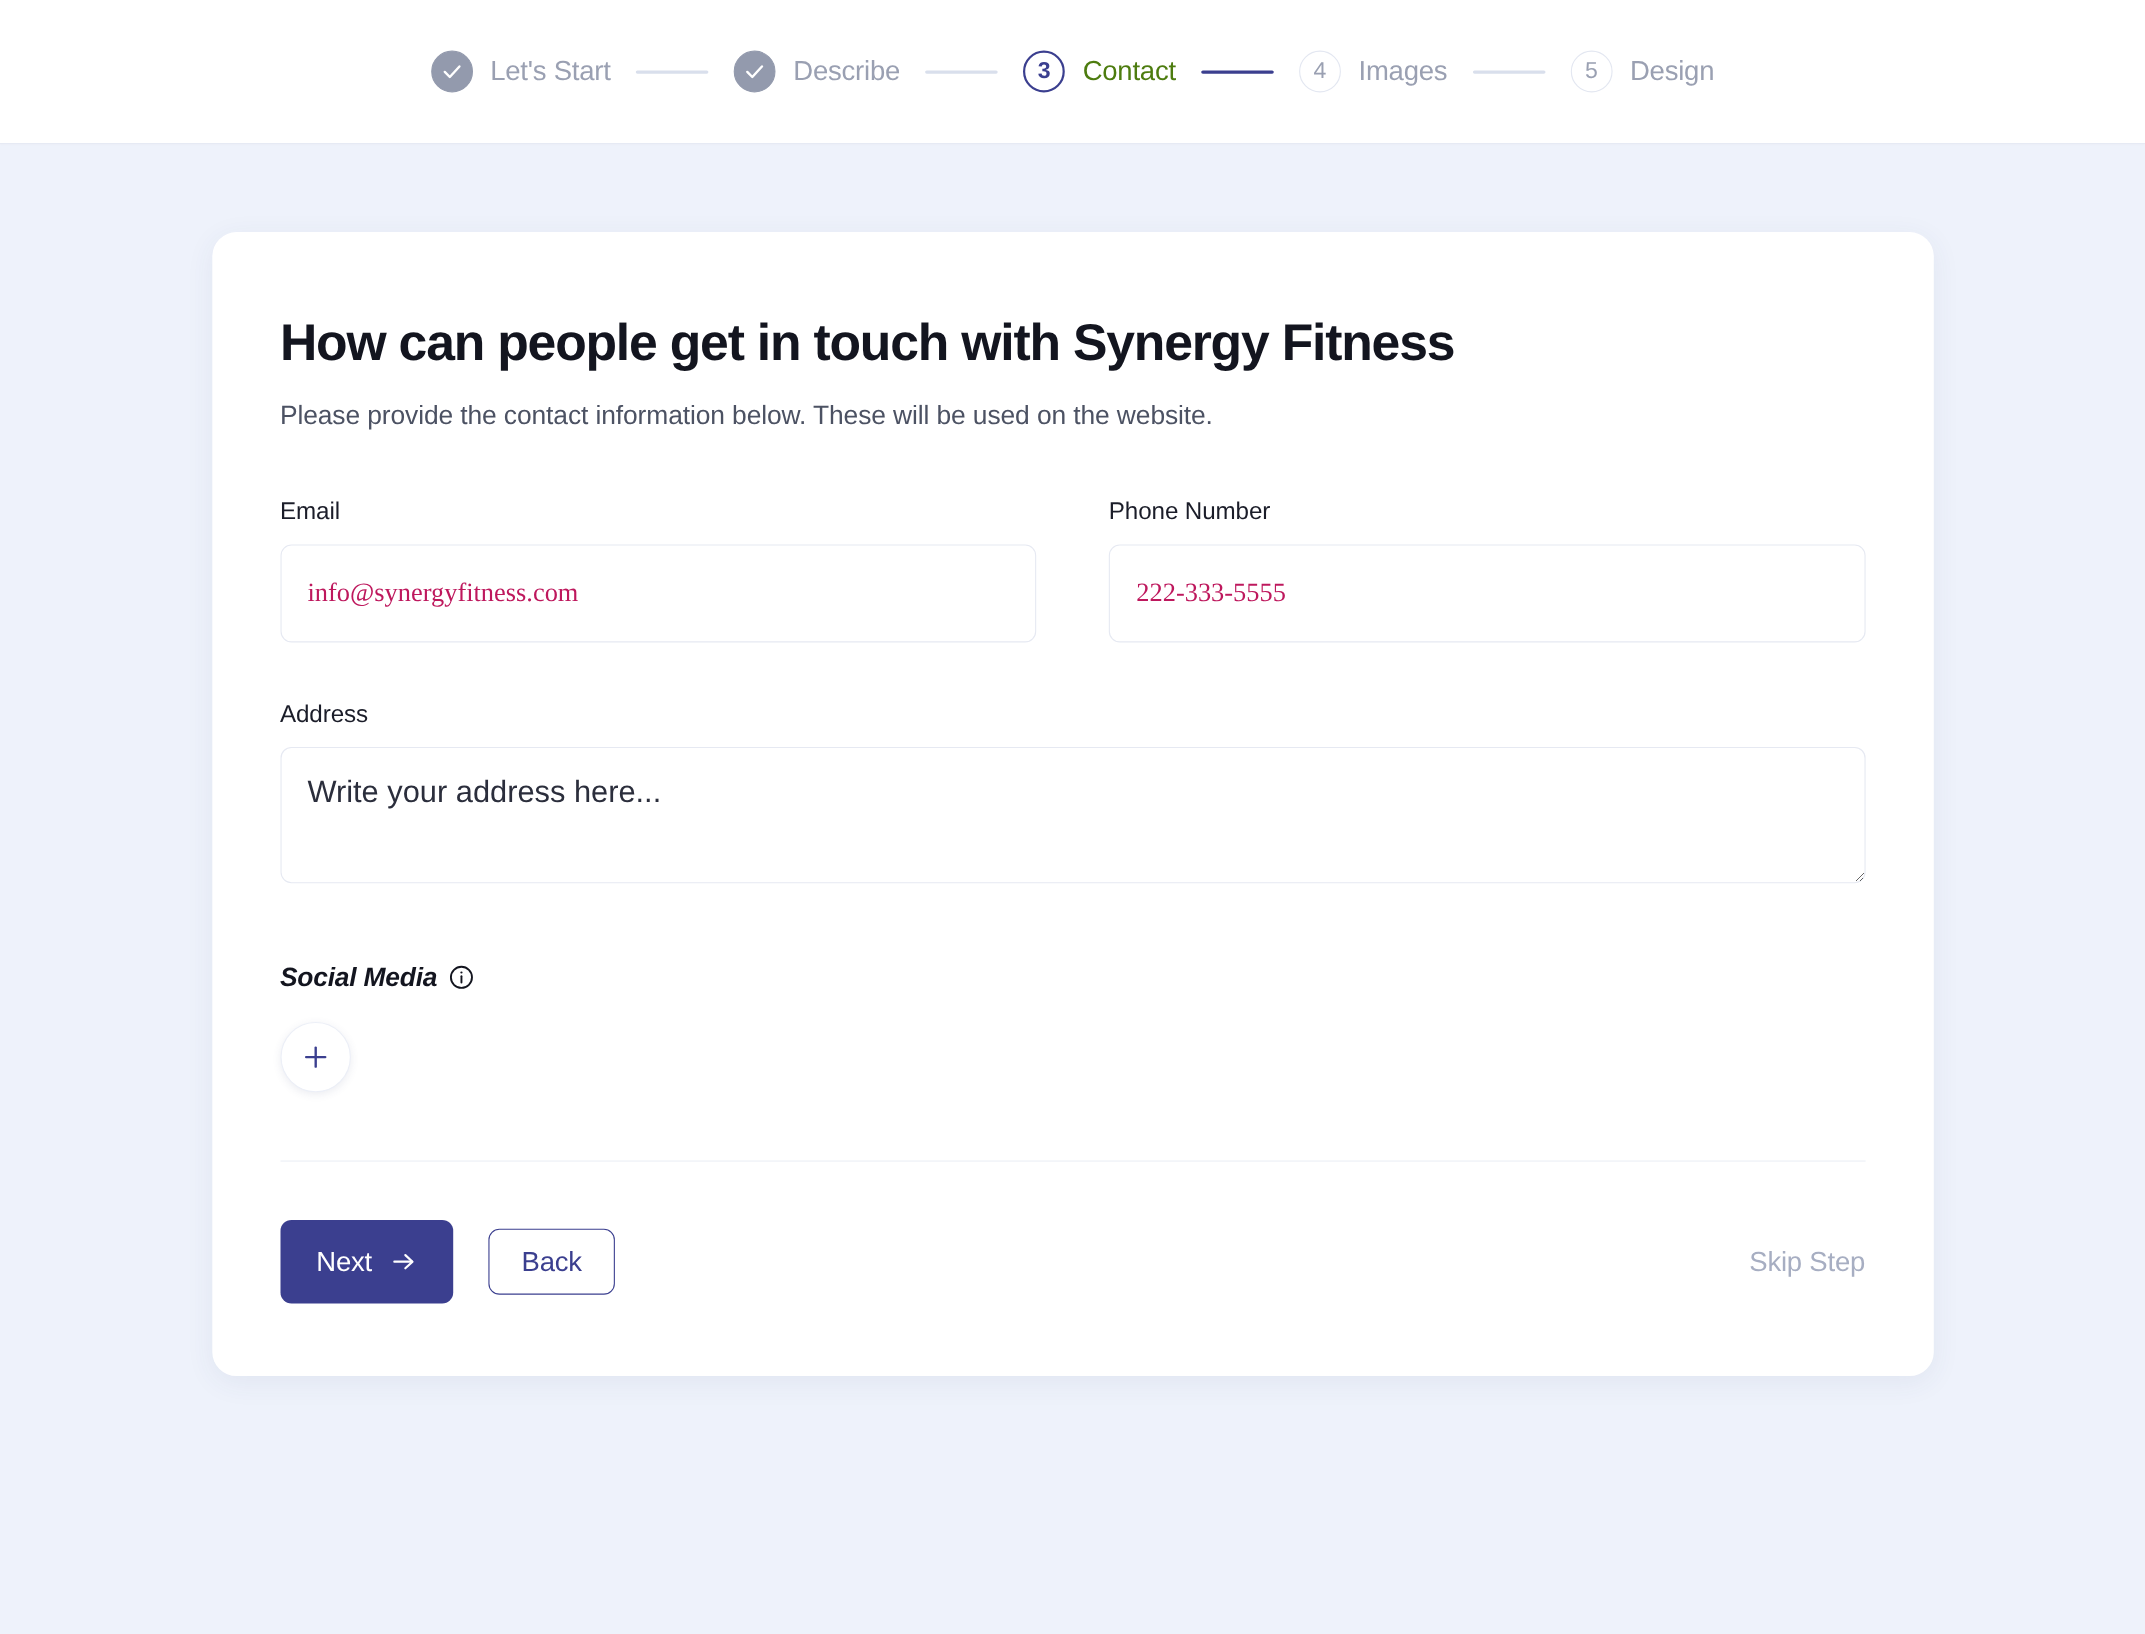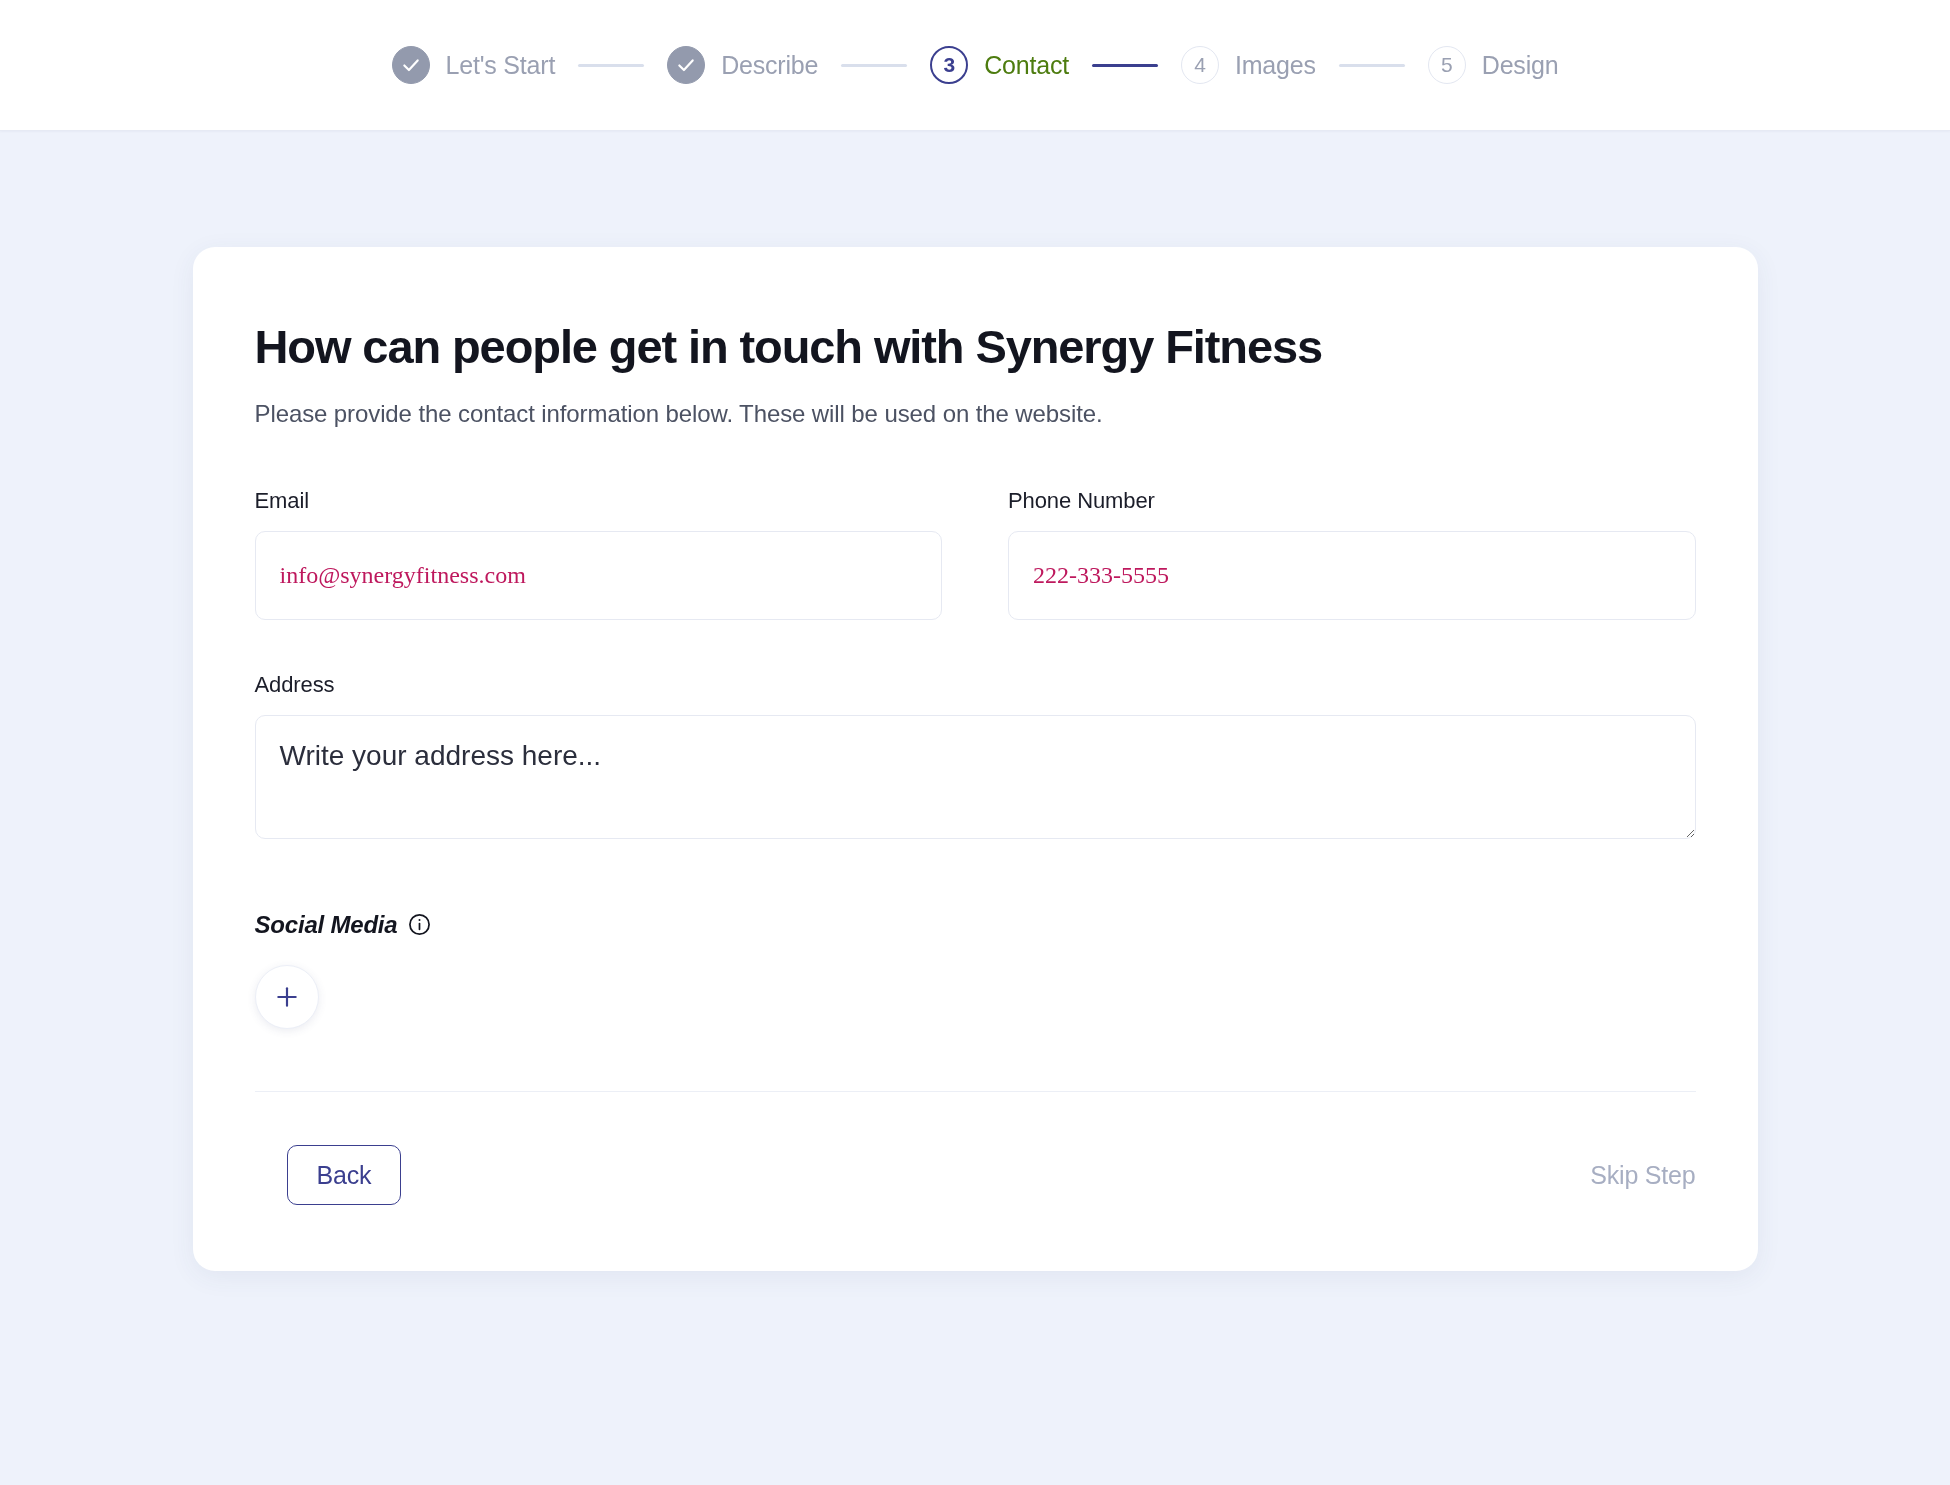--- a/index.html
+++ b/index.html
@@ -90,21 +90,21 @@
   }
   .connector.active { background: #3b3f8f; }
 
   .check-svg { width: 20px; height: 20px; display: block; }
 
   
   .page-body {
     height: calc(1485px - 131px);
     display: flex;
     justify-content: center;
-    padding-top: 116px;
+    padding-top: 80px;
   }
 
   .card {
     width: 1565px;
     background: #ffffff;
     border-radius: 22px;
     box-shadow: 0 6px 26px rgba(60, 70, 120, 0.07);
     padding: 74px 62px 66px 62px;
     align-self: flex-start;
   }
@@ -352,18 +352,25 @@
         <svg class="plus-icon" viewBox="0 0 24 24" fill="none" stroke="#3b3f8f" stroke-width="2" stroke-linecap="round">
           <line x1="12" y1="4" x2="12" y2="20"></line>
           <line x1="4" y1="12" x2="20" y2="12"></line>
         </svg>
       </div>
     </div>
 
     <div class="divider"></div>
 
     <div class="footer">
+      <button class="btn-next">
+        <span>Next</span>
+        <svg class="arrow-icon" viewBox="0 0 24 24" fill="none" stroke="#ffffff" stroke-width="2" stroke-linecap="round" stroke-linejoin="round">
+          <line x1="3.5" y1="12" x2="19.5" y2="12"></line>
+          <polyline points="13.5,6 20,12 13.5,18"></polyline>
+        </svg>
+      </button>
       <button class="btn-back">Back</button>
       <a class="skip-link">Skip Step</a>
     </div>
 
   </div>
 </div>
 
 </body></html>

